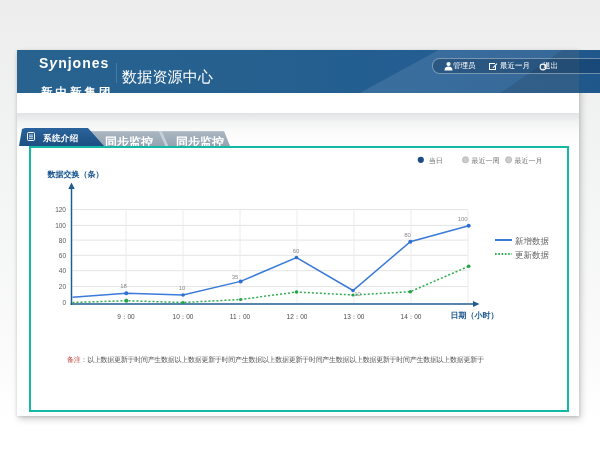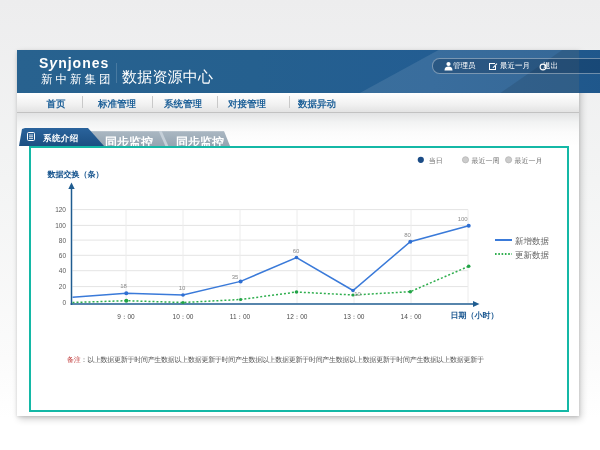--- a/index.html
+++ b/index.html
@@ -8,21 +8,21 @@
   .page{position:absolute;left:17px;top:50px;width:562px;height:366px;background:#fff;
     box-shadow:2px 3px 7px rgba(0,0,0,.20), 0 1px 3px rgba(0,0,0,.12);}
   .hdr{position:absolute;left:0;top:0;width:592px;height:43px;overflow:hidden;
     background:linear-gradient(90deg,#28628f 0%,#25608f 40%,#235d92 70%,#1f578b 100%);}
   .wedge1{position:absolute;left:0;top:0;width:562px;height:43px;background:rgba(255,255,255,.10);
     clip-path:polygon(61% 100%,75% 0,100% 0,100% 100%);}
   .wedge2{position:absolute;left:0;top:0;width:562px;height:43px;background:rgba(0,0,0,.10);
     clip-path:polygon(86% 100%,97% 0,100% 0,100% 100%);}
   .logo{position:absolute;left:22px;top:6px;color:#fff;}
   .logo .en{font-size:14px;font-weight:bold;letter-spacing:1px;line-height:14px;}
-  .logo .cn{font-size:11.5px;font-weight:normal;letter-spacing:3px;line-height:12px;margin-top:3px;margin-left:2px;}
+  .logo .cn{font-size:11.5px;font-weight:bold;letter-spacing:3px;line-height:12px;margin-top:16px;margin-left:2px;}
   .hdiv{position:absolute;left:99px;top:13px;width:1px;height:20px;background:rgba(255,255,255,.16);}
   .htitle{position:absolute;left:105px;top:18px;color:#fff;font-size:15px;letter-spacing:0.2px;}
   .pill{position:absolute;left:415px;top:8px;width:137px;height:14px;border:1px solid rgba(255,255,255,.38);
     border-radius:7.5px;background:rgba(10,40,72,.30);color:#fff;font-size:7.5px;line-height:14px;white-space:nowrap;padding-left:44px;}
   .pill span{position:absolute;top:0;}
   .nav{position:absolute;left:0;top:43px;width:562px;height:19px;
     background:linear-gradient(180deg,#ffffff 0%,#f1f1f1 60%,#e3e3e3 100%);
     border-bottom:1px solid #c2c2c2;}
   .nav b{position:absolute;top:4.5px;font-size:9.5px;color:#21639a;transform:translateX(-50%);white-space:nowrap;}
   .nav i{position:absolute;top:3px;width:1px;height:12px;background:#c9c9c9;}
@@ -63,31 +63,20 @@
       <span style="left:56px;top:2.5px"><svg width="9" height="9" viewBox="0 0 9 9">
             <path d="M1 2 h5 v-1 h-6 v7 h7 v-4 h-1 v3 h-5 z" fill="#fff"></path>
             <path d="M3.5 5.5 L7.5 1.2 L8.3 2 L4.5 6 Z" fill="#fff"></path>
           </svg></span>
       <span style="left:67px">最近一月</span>
       <span style="left:106px;top:3px"><svg width="8" height="8" viewBox="0 0 8 8">
             <circle cx="4" cy="4" r="2.9" fill="none" stroke="#fff" stroke-width="1.1"></circle>
           </svg></span>
       <span style="left:110px">退出</span>
     </div>
-  </div>
-  <div class="nav">
-    <b style="left:39px">首页</b>
-      <i style="left:65px"></i>
-    <b style="left:100px">标准管理</b>
-      <i style="left:135px"></i>
-    <b style="left:166px">系统管理</b>
-      <i style="left:200px"></i>
-    <b style="left:230px">对接管理</b>
-      <i style="left:272px"></i>
-    <b style="left:300px">数据异动</b>
   </div>
   <div class="band"></div>
   <div class="tabsgray">
     <b style="left:52px">同步监控</b>
     <div class="slash"></div>
     <b style="left:123px">同步监控</b>
   </div>
   <div class="tabact">
     <svg style="position:absolute;left:8px;top:4px" width="8" height="9" viewBox="0 0 8 9">
         <rect x="0.5" y="0.5" width="7" height="8" rx="1" fill="none" stroke="#fff" stroke-width="1"></rect>

